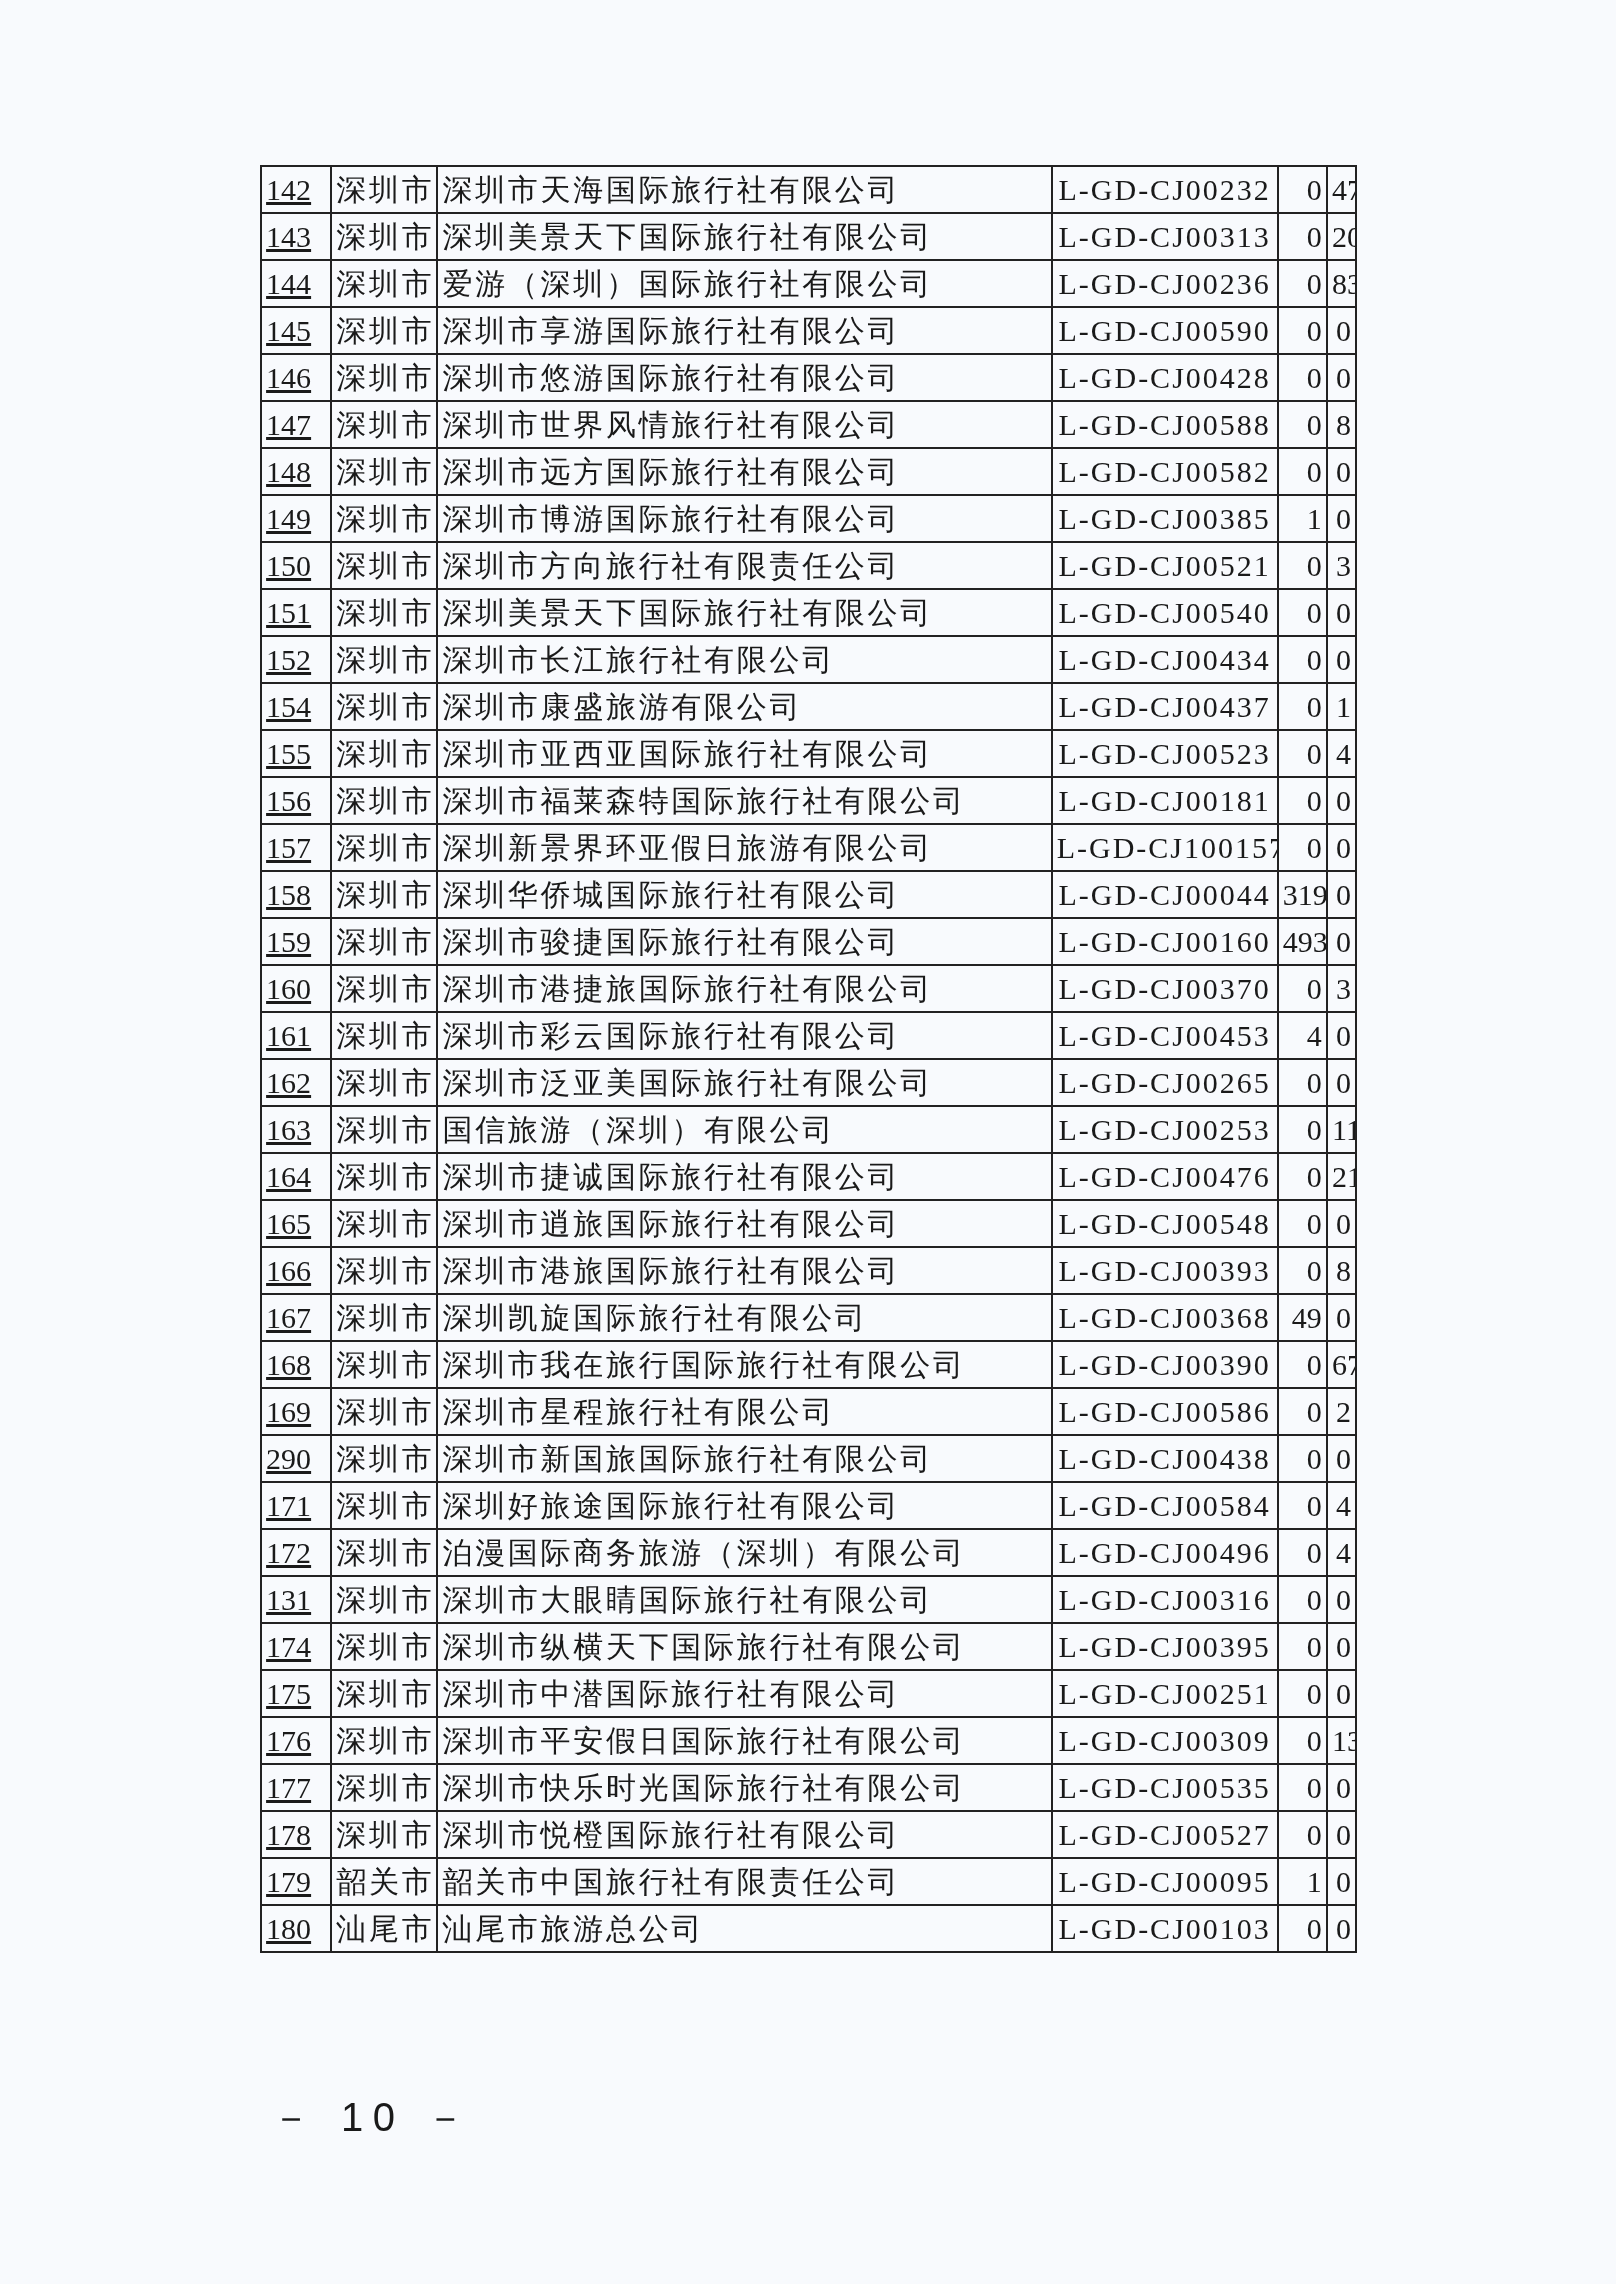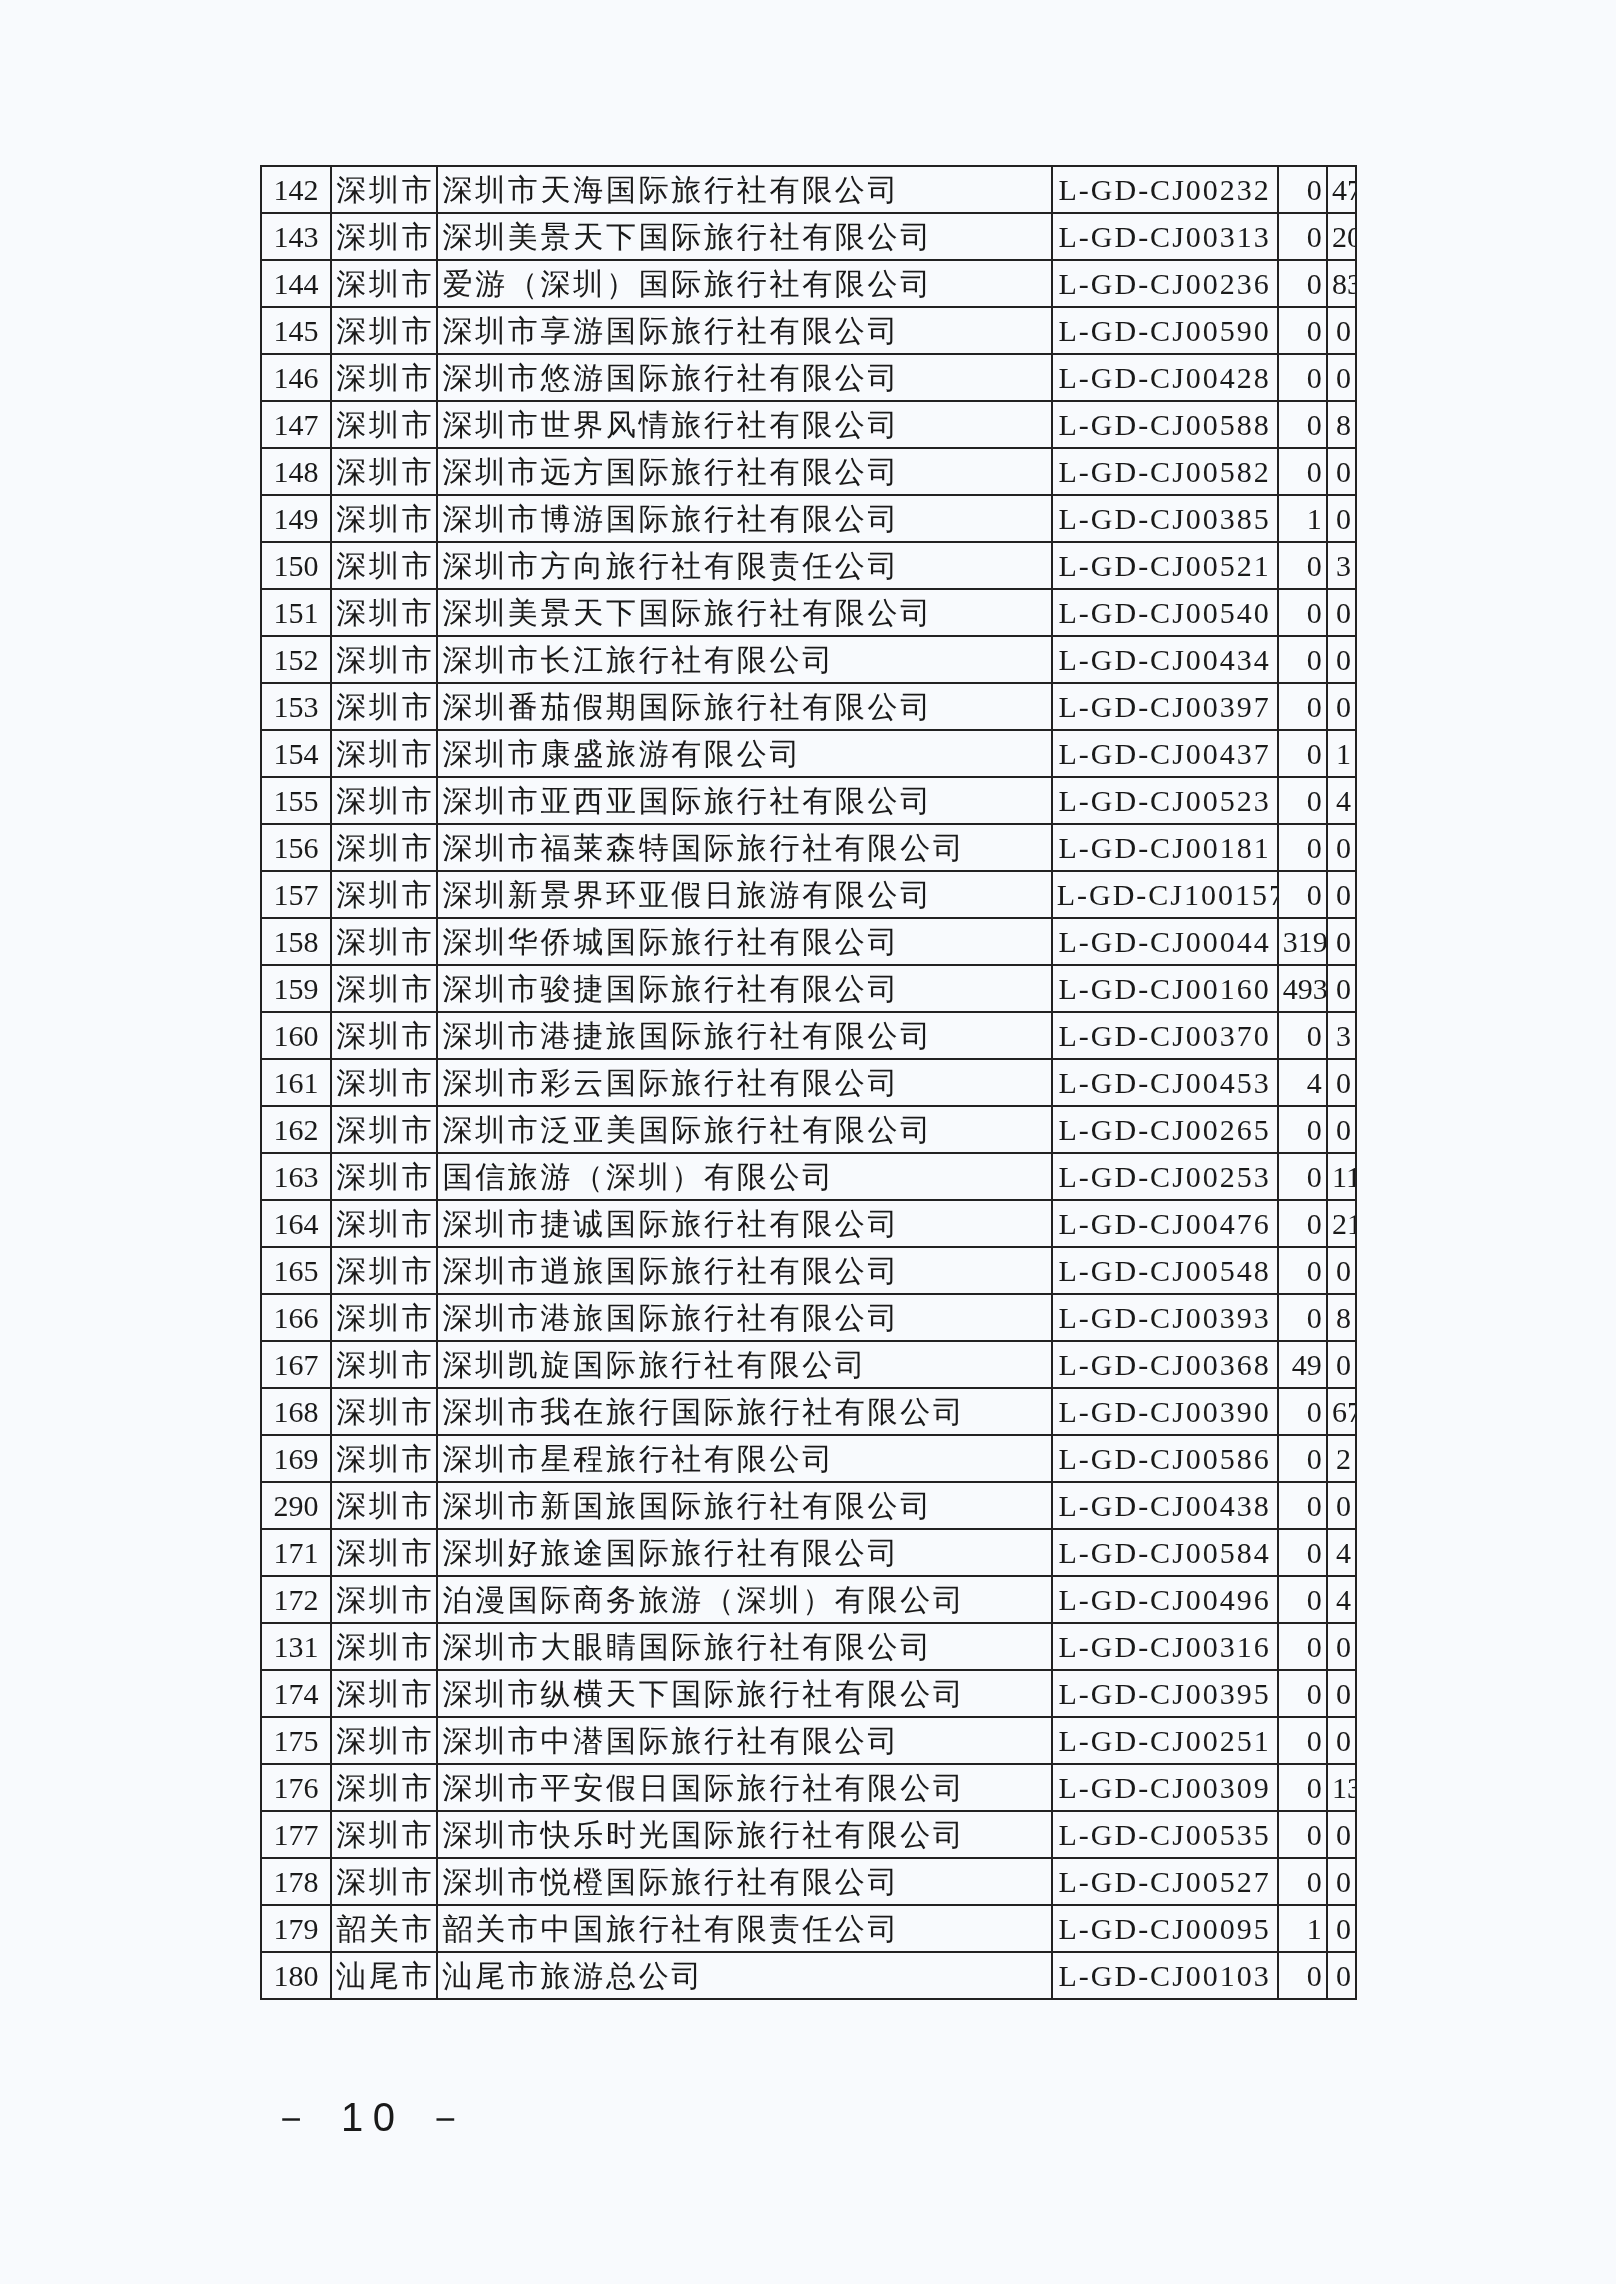--- a/index.html
+++ b/index.html
@@ -25,21 +25,21 @@
   table.list td {
     border: 2px solid #222;
     height: 45px;
     padding: 0 4.1px;
     font-size: 30px;
     line-height: 45px;
     white-space: nowrap;
     overflow: hidden;
     vertical-align: middle;
   }
-  td.c-no   { width: 60px;  text-align: center; font-family: "Liberation Serif", serif; padding: 0 1.4px; }
+  td.c-no   { width: 60px;  text-align: left; font-family: "Liberation Serif", serif; padding: 0 1.4px; text-decoration: underline; }
   td.c-city { width: 96px; text-align: center; letter-spacing: 2.7px; font-family: "DejaVu Sans", sans-serif; font-size: 28.5px; padding: 0 2.7px; }
   td.c-name { width: 604px; text-align: left; letter-spacing: 2.7px; font-family: "DejaVu Sans", sans-serif; font-size: 28.5px; padding: 0 2.7px; }
   td.c-lic  { width: 216px; text-align: center; font-family: "Liberation Serif", serif; letter-spacing: 2px; font-size: 30px; }
   td.c-a    { width: 39px;  text-align: right; font-family: "Liberation Serif", serif; padding: 0 2px; }
   td.c-b    { width: 19px;  text-align: right; font-family: "Liberation Serif", serif; padding: 0 2px; }
   .page-number {
     position: absolute;
     left: 271px; top: 2090px;
     font-size: 40px;
     font-family: Liberation Sans, sans-serif;
@@ -134,28 +134,20 @@
   </tr>
         <tr>
     <td class="c-no">152</td>
     <td class="c-city">深圳市</td>
     <td class="c-name">深圳市长江旅行社有限公司</td>
     <td class="c-lic">L-GD-CJ00434</td>
     <td class="c-a">0</td>
     <td class="c-b">0</td>
   </tr>
         <tr>
-    <td class="c-no">153</td>
-    <td class="c-city">深圳市</td>
-    <td class="c-name">深圳番茄假期国际旅行社有限公司</td>
-    <td class="c-lic">L-GD-CJ00397</td>
-    <td class="c-a">0</td>
-    <td class="c-b">0</td>
-  </tr>
-        <tr>
     <td class="c-no">154</td>
     <td class="c-city">深圳市</td>
     <td class="c-name">深圳市康盛旅游有限公司</td>
     <td class="c-lic">L-GD-CJ00437</td>
     <td class="c-a">0</td>
     <td class="c-b">1</td>
   </tr>
         <tr>
     <td class="c-no">155</td>
     <td class="c-city">深圳市</td>

